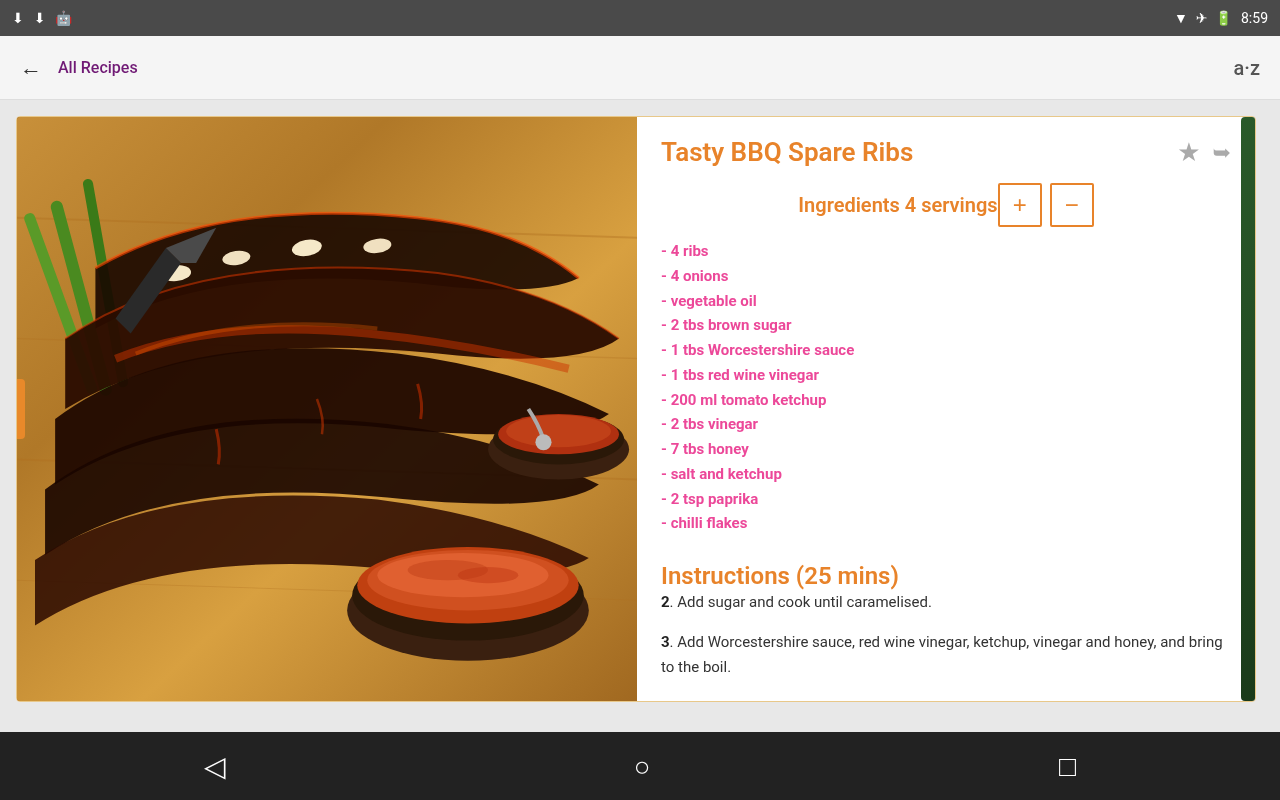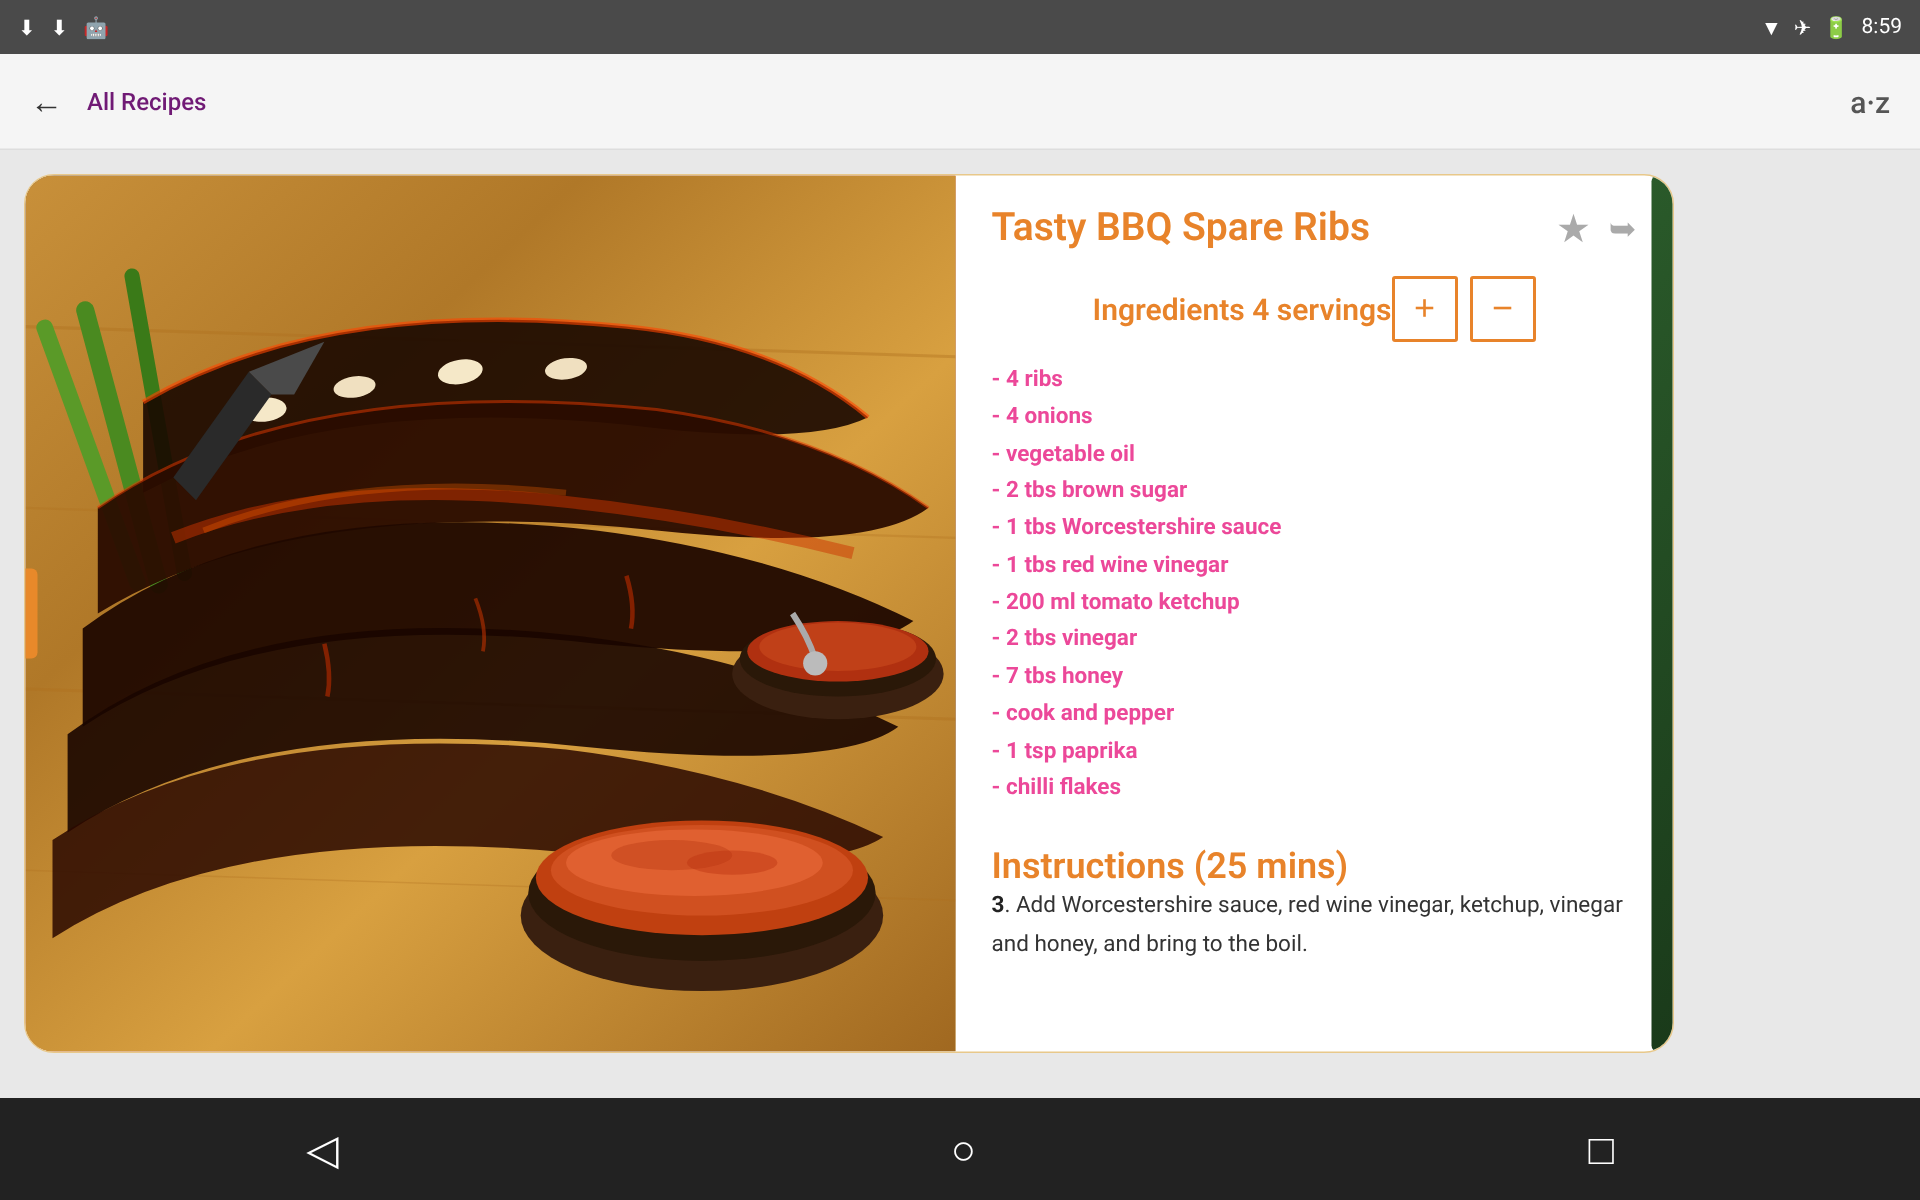--- a/index.html
+++ b/index.html
@@ -78,25 +78,25 @@
       background: #e8e8e8;
       display: flex;
       align-items: flex-start;
       padding: 16px;
       overflow: hidden;
     }
 
     
     .recipe-card {
       background: white;
-      border-radius: 20px;
+      border-radius: 4px;
       border: 1.5px solid #e8c88a;
       display: flex;
       flex-direction: row;
-      width: 1100px;
+      width: 1240px;
       min-height: 580px;
       overflow: hidden;
       position: relative;
     }
 
     
     .left-tab {
       position: absolute;
       left: -2px;
       top: 50%;
@@ -379,28 +379,31 @@
       <div class="ingredients-list">
         <div>- 4 ribs</div>
         <div>- 4 onions</div>
         <div>- vegetable oil</div>
         <div>- 2 tbs brown sugar</div>
         <div>- 1 tbs Worcestershire sauce</div>
         <div>- 1 tbs red wine vinegar</div>
         <div>- 200 ml tomato ketchup</div>
         <div>- 2 tbs vinegar</div>
         <div>- 7 tbs honey</div>
-        <div>- cook and pepper</div>
-        <div>- 1 tsp paprika</div>
+        <div>- salt and ketchup</div>
+        <div>- 2 tsp paprika</div>
         <div>- chilli flakes</div>
       </div>
 
       <div class="instructions-title">Instructions (25 mins)</div>
 
       <div class="instructions-list">
+        <div class="instruction-step">
+          <span class="step-number">2</span><span>. Add sugar and cook until caramelised.</span>
+        </div>
         <div class="instruction-step">
           <span class="step-number">3</span><span>. Add Worcestershire sauce, red wine vinegar, ketchup, vinegar and honey, and bring to the boil.</span>
         </div>
 
       </div>
 
     </div>
 
     <div class="right-peek"></div>
   </div>

